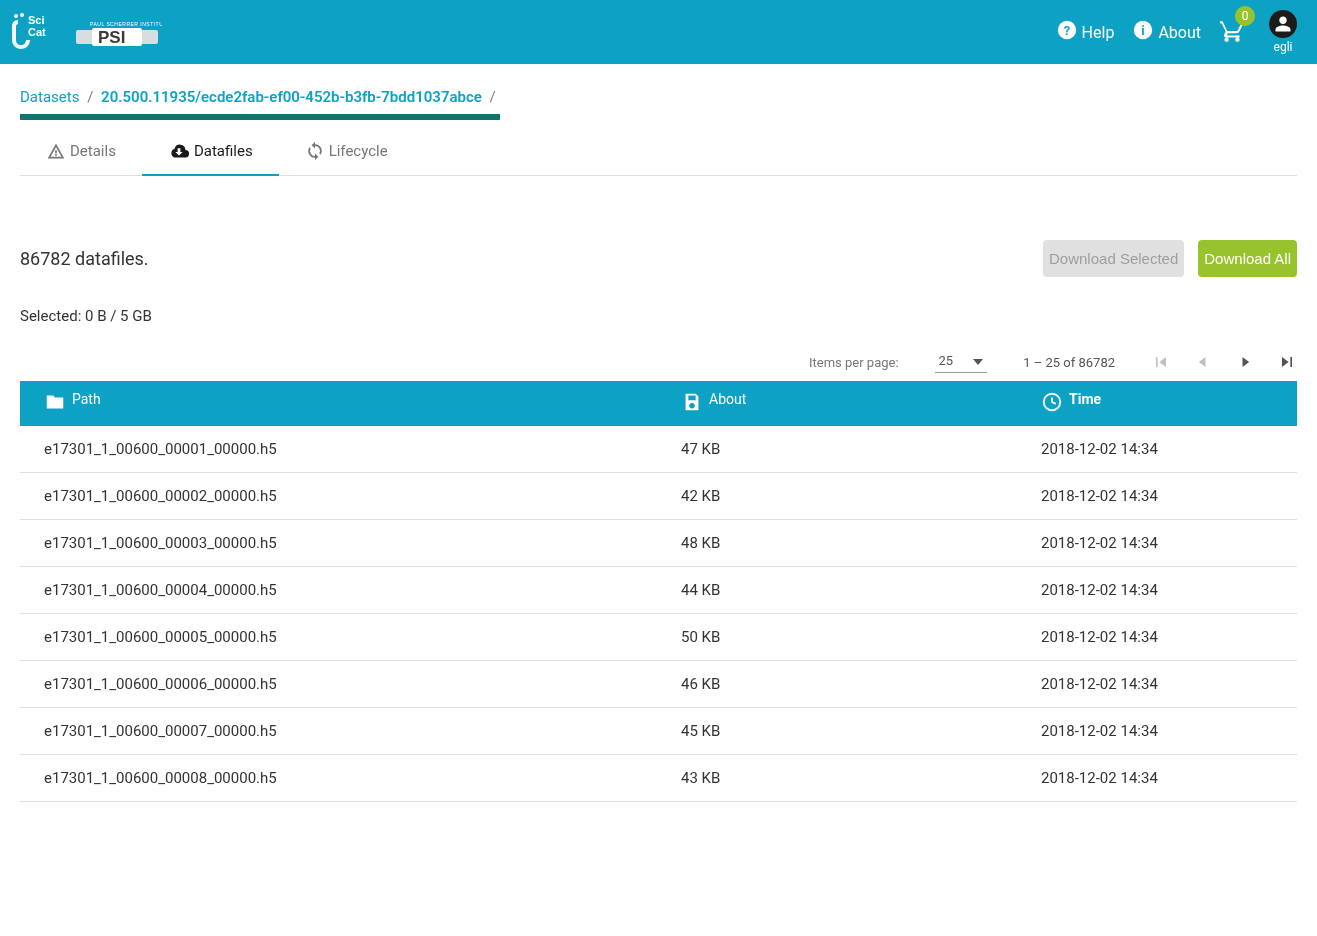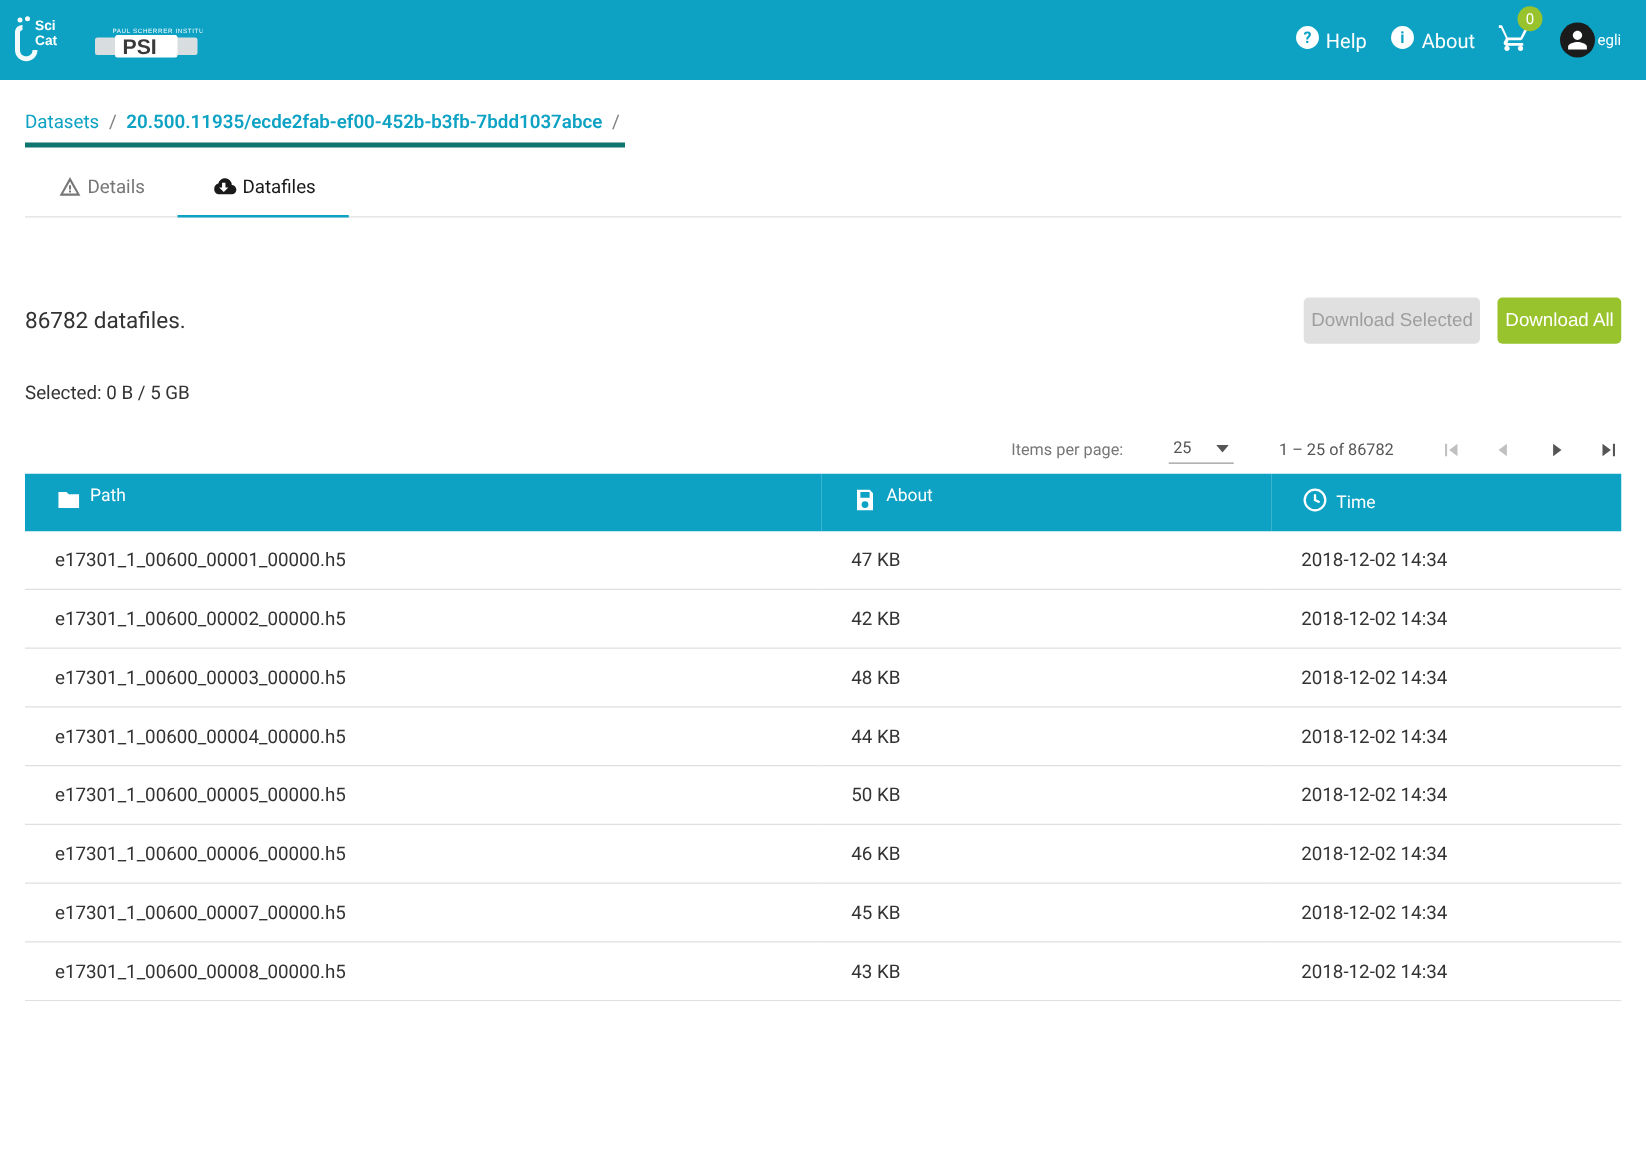--- a/index.html
+++ b/index.html
@@ -40,34 +40,34 @@
     color: #fff; font-size: 16px; cursor: pointer;
   }
   .cart-wrap { position: relative; display: inline-flex; align-items: center; }
   .cart-badge {
     position: absolute; top: -12px; right: -10px;
     background: var(--green); color: #fff;
     min-width: 20px; height: 20px; border-radius: 10px;
     font-size: 12px; display: flex; align-items: center; justify-content: center;
     padding: 0 4px;
   }
-  .user-col { display: flex; align-items: center; gap: 2px; margin-left: 6px;}
+  .user-col { display: flex; flex-direction: column; align-items: center; gap: 2px; margin-left: 6px;}
   .avatar {
     width: 28px; height: 28px; border-radius: 50%;
     background: #1b1b1b; display: flex; align-items: center; justify-content: center;
   }
   .avatar svg { fill: #fff; }
   .username { font-size: 12px; color: #fff; }
 
   
   .page { padding: 24px 20px 0 20px; }
   .breadcrumbs {
     display: inline-block;
     padding-bottom: 8px;
-    border-bottom: 4px solid #0f766e;
+    border-bottom: 6px solid #0f766e;
     font-size: 15px;
   }
   .crumb { color: var(--link); cursor: pointer; }
   .crumb-sep { color: #808080; padding: 0 4px; }
   .crumb-current { color: var(--link); font-weight: 600; cursor: pointer;}
 
   
   .tabs {
     display: flex;
     border-bottom: 1px solid var(--row-border);
@@ -124,21 +124,21 @@
   .nav-btn.disabled { color: #c0c0c0; cursor: default; }
   .nav-btn svg { fill: currentColor; }
 
   
   .table { width: 100%; border-collapse: collapse; }
   .table thead th {
     background: var(--brand); color: #fff; font-weight: 400;
     text-align: left; padding: 10px 24px; font-size: 14px;
   }
   .th-inner { display: flex; flex-direction: row; align-items: flex-start; gap: 6px;}
-  .th-inner.center { align-items: center; }
+  .th-inner.center { align-items: flex-start; font-weight: bold; }
   .th-icon svg { fill: #fff; }
   .table tbody td {
     padding: 14px 24px;
     border-bottom: 1px solid var(--row-border);
     font-size: 15px;
     color: #333;
   }
   .col-size { width: 360px; }
   .col-time { width: 280px; }
   .cell-center { text-align: left; }
@@ -229,20 +229,28 @@
       </span>
       <span>Details</span>
     </div>
     <div class="tab active">
       <span class="icon-box">
         <svg width="22" height="22" viewBox="0 0 24 24">
             <path d="M19 11a6 6 0 0 0-11.8-1.5A5 5 0 0 0 7 19h12a4 4 0 0 0 0-8zm-7 6-4-4h2.5V9h3v4H16l-4 4z"></path>
           </svg>
       </span>
       <span>Datafiles</span>
+    </div>
+    <div class="tab">
+      <span class="icon-box">
+        <svg width="20" height="20" viewBox="0 0 24 24">
+            <path d="M12 4V1L8 5l4 4V6a6 6 0 0 1 5.2 9l1.5 1.5A8 8 0 0 0 12 4zm0 14a6 6 0 0 1-5.2-9L5.3 7.5A8 8 0 0 0 12 20v3l4-4-4-4v3z"></path>
+          </svg>
+      </span>
+      <span>Lifecycle</span>
     </div>
   </div>
 
   
   <div class="summary-row">
     <span class="count">86782 datafiles.</span>
     <span class="spacer"></span>
     <button class="btn btn-disabled">Download Selected</button>
     <button class="btn btn-primary">Download All</button>
   </div>

